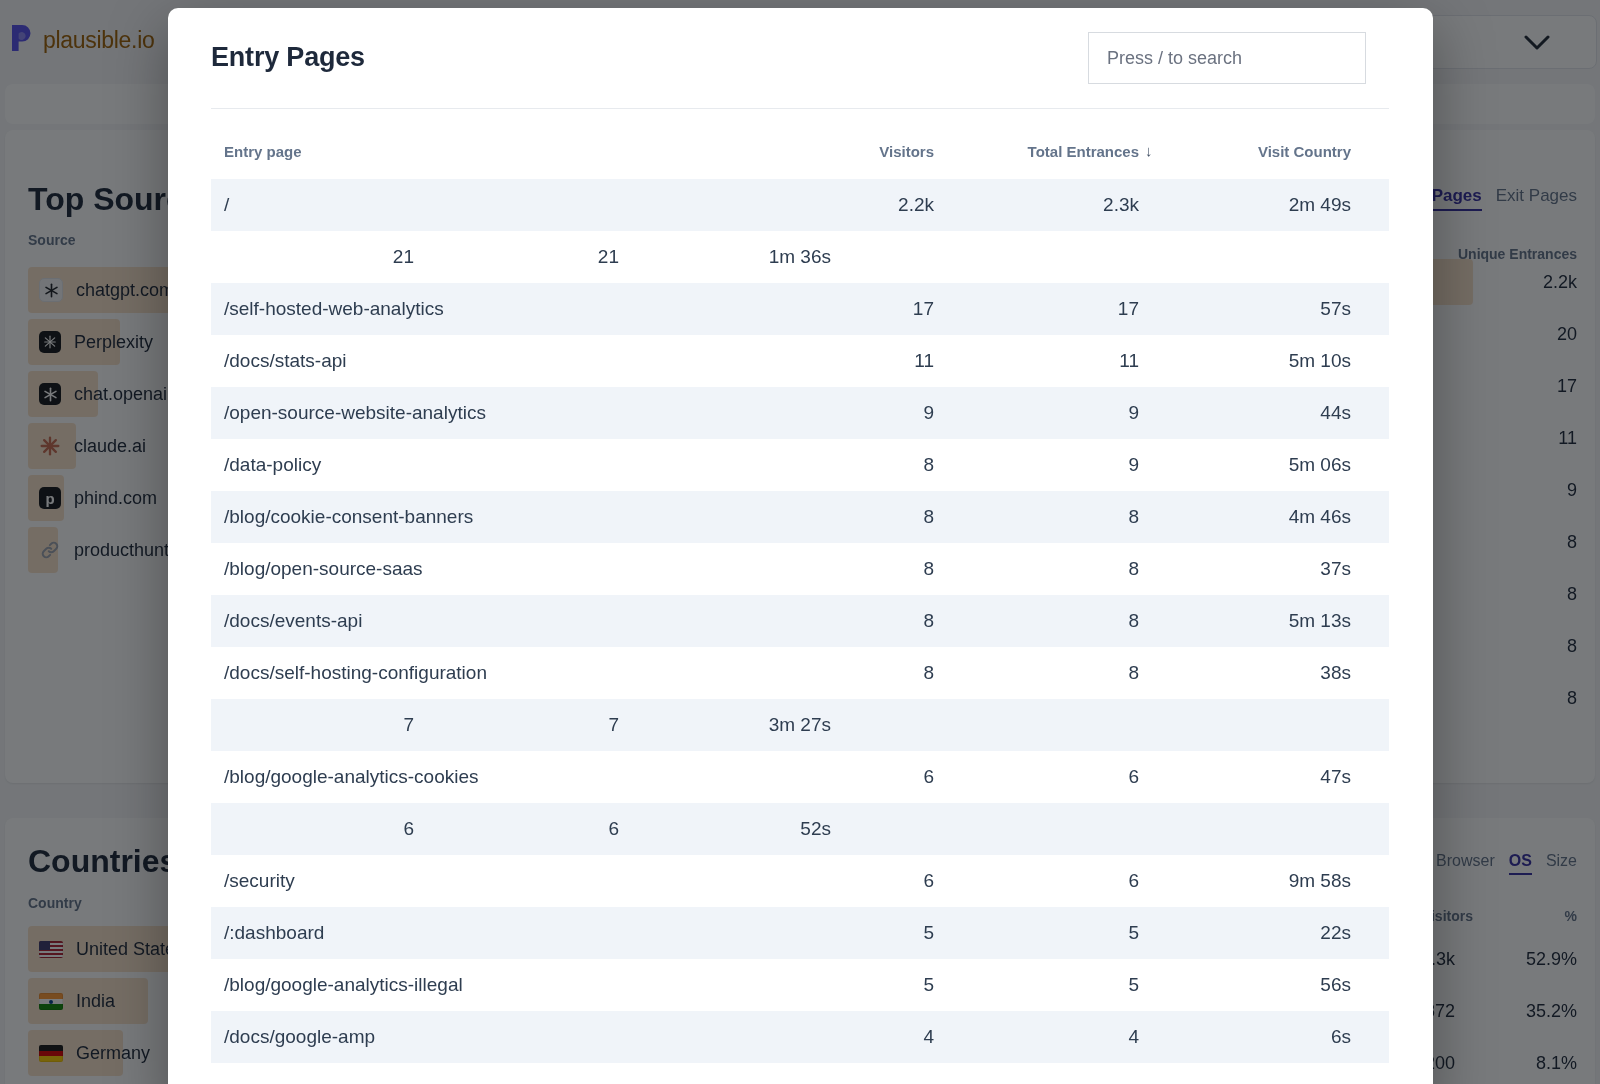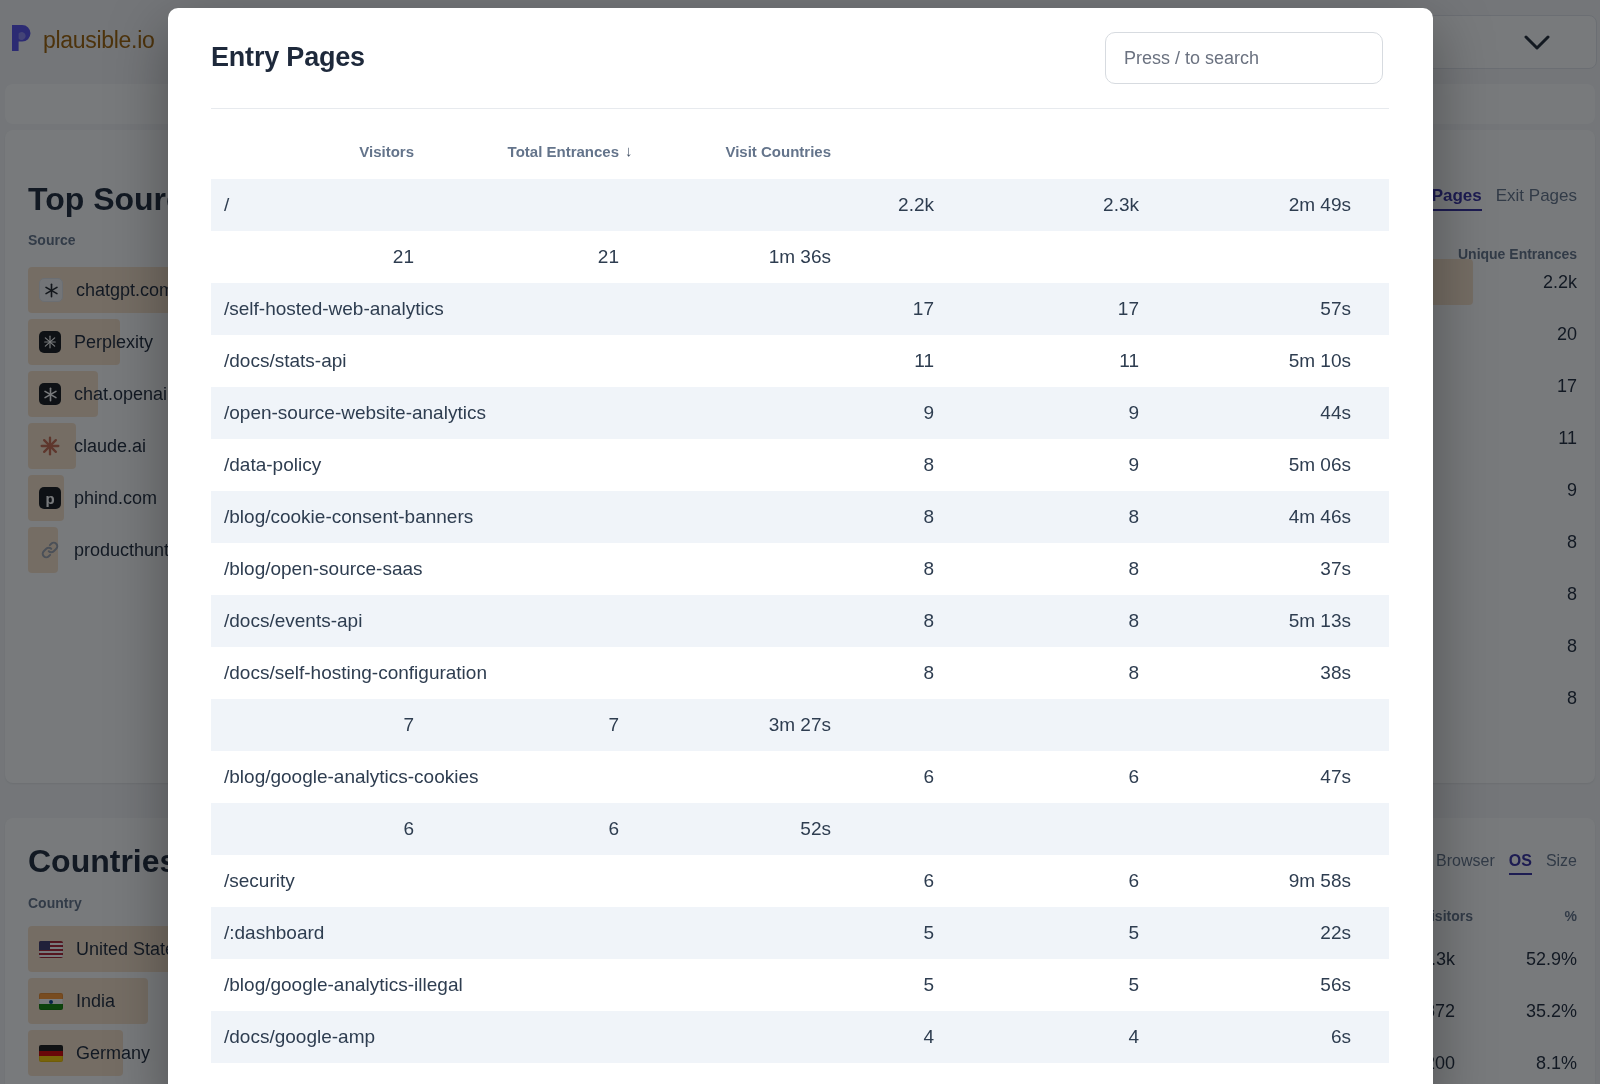--- a/index.html
+++ b/index.html
@@ -43,22 +43,22 @@
   .ebar{position:absolute;background:#f9e3cb;border-radius:4px;}
   .drow{position:absolute;height:46px;font-size:18px;color:#1e293b;}
   .drow .dv{position:absolute;right:122px;top:11px;}
   .drow .dp{position:absolute;right:0px;top:11px;}
   
   .overlay{position:absolute;inset:0;background:rgba(10,12,16,.55);z-index:5;}
   
   .modal{position:absolute;left:168px;top:8px;width:1265px;height:1100px;background:#fff;
     border-radius:10px;box-shadow:0 20px 60px rgba(0,0,0,.35);z-index:10;}
   .m-title{position:absolute;left:43px;top:34px;font-size:27px;font-weight:800;color:#1e293b;letter-spacing:-.2px;}
-  .m-search{position:absolute;right:50px;top:24px;width:240px;height:50px;border:1px solid #d7dbe0;
-    border-radius:10px;font-size:18px;color:#374151;padding:0 18px;outline:none;
+  .m-search{position:absolute;right:67px;top:24px;width:240px;height:50px;border:1px solid #d7dbe0;
+    border-radius:0;font-size:18px;color:#374151;padding:0 18px;outline:none;
     font-family:"Liberation Sans","DejaVu Sans",sans-serif;}
   .m-search::placeholder{color:#6b7280;}
   .m-div{position:absolute;left:43px;right:44px;top:100px;height:1px;background:#e7eaee;}
   .m-head{position:absolute;left:43px;right:44px;top:101px;height:70px;display:flex;align-items:center;
     padding:14px 38px 0 13px;box-sizing:border-box;font-size:15px;font-weight:700;color:#64748b;}
   .m-head .h-page{flex:1;text-align:left;}
   .h-v{width:190px;text-align:right;}
   .h-e{width:205px;text-align:right;position:relative;}
   .h-d{width:212px;text-align:right;}
   .sort-arrow{position:absolute;left:100%;margin-left:6px;top:-1px;font-weight:700;color:#475569;}
@@ -247,23 +247,24 @@
 </div>
 
 <div class="overlay"></div>
 
 <div class="modal">
   <div class="m-title">Entry Pages</div>
   <input class="m-search" type="text" placeholder="Press / to search" style="">
   <div class="m-div"></div>
 
   <div class="m-head">
+    <span class="h-page">Entry page</span>
     <span class="h-v">Visitors</span>
     <span class="h-e"><span>Total Entrances</span><span class="sort-arrow">↓</span></span>
-    <span class="h-d">Visit Countries</span>
+    <span class="h-d">Visit Country</span>
   </div>
 
   <div class="mtable">
 
   <div class="mrow stripe">
         <span class="c-page">/</span>
         <span class="c-v">2.2k</span>
         <span class="c-e">2.3k</span>
         <span class="c-d">2m 49s</span>
       </div>

